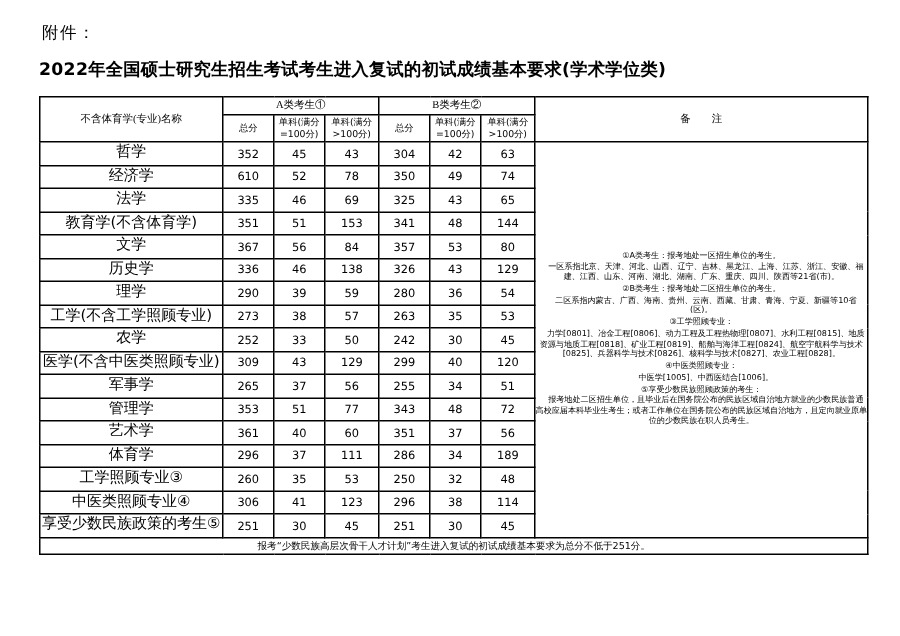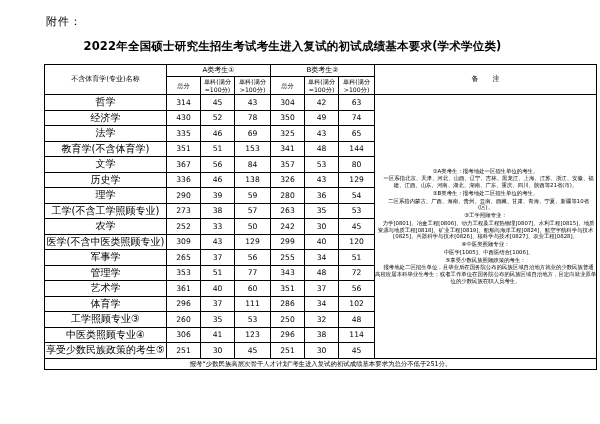--- a/index.html
+++ b/index.html
@@ -3,39 +3,39 @@
 <meta charset="utf-8">
 <style>
   html,body{margin:0;padding:0;}
   body{
     width:600px;height:424px;
     background:#ffffff;
     font-family:"DejaVu Sans","Liberation Sans",sans-serif;
     color:#000;
     overflow:hidden;
   }
-  .page{position:relative;width:563px;height:424px;box-sizing:border-box;padding:14px 22px 0 44px;}
+  .page{position:relative;width:563px;height:424px;box-sizing:border-box;padding:14px 22px 0 26px;}
   .attach{font-size:11px;letter-spacing:1px;margin:0 0 10px 2px;}
   .title{
-    text-align:center;font-size:11.5px;font-weight:bold;
+    text-align:left;font-size:11.5px;font-weight:bold;
     margin:0 0 10px 0;letter-spacing:.2px;
   }
   table.main{
     border-collapse:collapse;width:100%;table-layout:fixed;
     font-size:7.2px;
   }
   table.main td,table.main th{
     border:1px solid #000;
     text-align:center;
     vertical-align:middle;
     padding:1px 0;
     line-height:1.25;
     font-weight:normal;
   }
-  .hdr-group{font-size:7px;}
+  .hdr-group{font-size:7px;font-family:Liberation Serif, serif;}
   .hdr-sub{font-size:6.2px;line-height:1.15;}
   .col-name{text-align:left;padding-left:16px;font-size:10px;}
   .remark-cell{
     text-align:left;vertical-align:top;
     font-size:5.4px;line-height:1.5;
     padding:3px 4px 3px 5px;
   }
   .remark-cell p{margin:0 0 1px 0;}
   .remark-cell .indent{text-indent:6px;}
   .row-num{font-size:7.6px;}
@@ -73,21 +73,21 @@
         <td class="hdr-sub">单科(满分=100分)</td>
         <td class="hdr-sub">单科(满分&gt;100分)</td>
         <td class="hdr-sub">总分</td>
         <td class="hdr-sub">单科(满分=100分)</td>
         <td class="hdr-sub">单科(满分&gt;100分)</td>
       </tr>
     </thead>
     <tbody>
       <tr>
         <td class="col-name">哲学</td>
-        <td class="row-num">314</td>
+        <td class="row-num">352</td>
         <td class="row-num">45</td>
         <td class="row-num">43</td>
         <td class="row-num">304</td>
         <td class="row-num">42</td>
         <td class="row-num">63</td>
         <td class="remark-cell" rowspan="17">
           <p>①A类考生：报考地处一区招生单位的考生。</p>
           <p class="indent">一区系指北京、天津、河北、山西、辽宁、吉林、黑龙江、上海、江苏、浙江、安徽、福建、江西、山东、河南、湖北、湖南、广东、重庆、四川、陕西等21省(市)。</p>
           <p>②B类考生：报考地处二区招生单位的考生。</p>
           <p class="indent">二区系指内蒙古、广西、海南、贵州、云南、西藏、甘肃、青海、宁夏、新疆等10省(区)。</p>
@@ -95,21 +95,21 @@
           <p class="indent">力学[0801]、冶金工程[0806]、动力工程及工程热物理[0807]、水利工程[0815]、地质资源与地质工程[0818]、矿业工程[0819]、船舶与海洋工程[0824]、航空宇航科学与技术[0825]、兵器科学与技术[0826]、核科学与技术[0827]、农业工程[0828]。</p>
           <p>④中医类照顾专业：</p>
           <p class="indent">中医学[1005]、中西医结合[1006]。</p>
           <p>⑤享受少数民族照顾政策的考生：</p>
           <p class="indent">报考地处二区招生单位，且毕业后在国务院公布的民族区域自治地方就业的少数民族普通高校应届本科毕业生考生；或者工作单位在国务院公布的民族区域自治地方，且定向就业原单位的少数民族在职人员考生。</p>
         </td>
       </tr>
 
       <tr>
         <td class="col-name">经济学</td>
-        <td class="row-num">430</td>
+        <td class="row-num">610</td>
         <td class="row-num">52</td>
         <td class="row-num">78</td>
         <td class="row-num">350</td>
         <td class="row-num">49</td>
         <td class="row-num">74</td>
       </tr>
 
       <tr>
         <td class="col-name">法学</td>
         <td class="row-num">335</td>
@@ -220,21 +220,21 @@
         <td class="row-num">56</td>
       </tr>
 
       <tr>
         <td class="col-name">体育学</td>
         <td class="row-num">296</td>
         <td class="row-num">37</td>
         <td class="row-num">111</td>
         <td class="row-num">286</td>
         <td class="row-num">34</td>
-        <td class="row-num">102</td>
+        <td class="row-num">189</td>
       </tr>
 
       <tr>
         <td class="col-name">工学照顾专业③</td>
         <td class="row-num">260</td>
         <td class="row-num">35</td>
         <td class="row-num">53</td>
         <td class="row-num">250</td>
         <td class="row-num">32</td>
         <td class="row-num">48</td>

